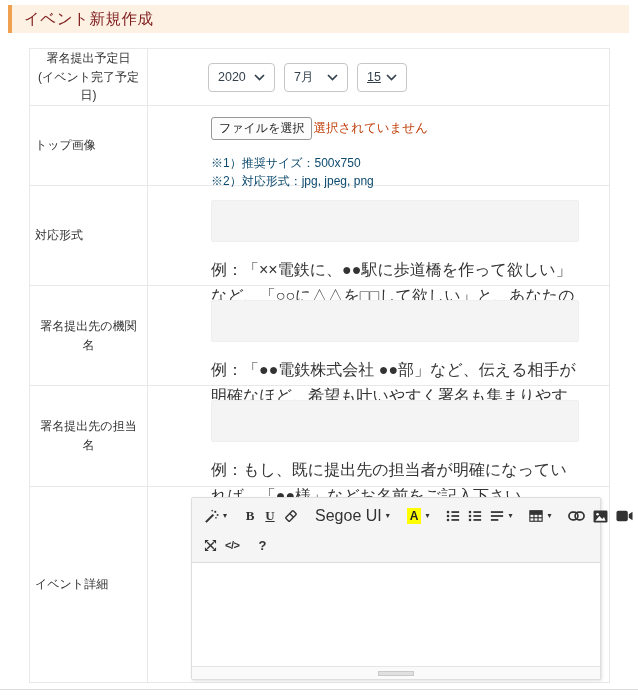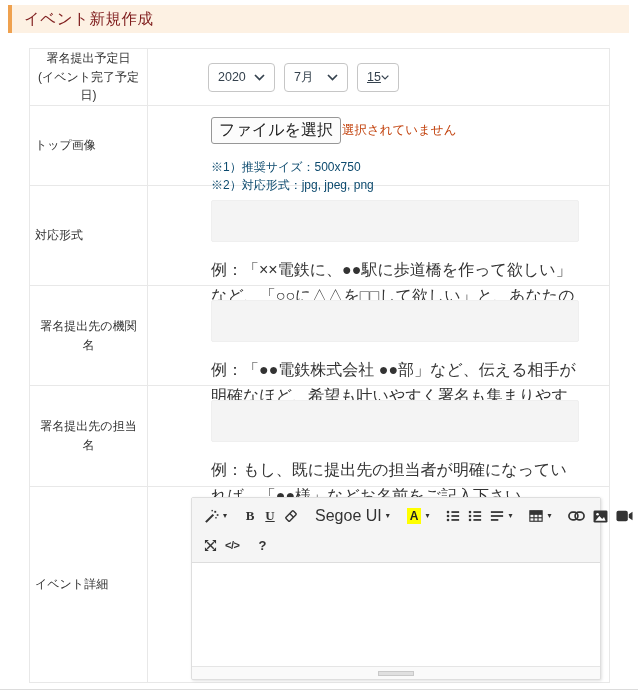--- a/index.html
+++ b/index.html
@@ -22,26 +22,26 @@
   .r-date   { height:57px; }
   .r-image  { height:80px; }
   .r-title  { height:100px; }
   .r-org    { height:100px; }
   .r-contact{ height:101px; }
   .r-detail { height:195px; }
 
   
   .date-cell { display:flex; align-items:center; gap:9px; padding-left:60px; }
   .sel { display:inline-flex; align-items:center; justify-content:space-between; border:1px solid #c6c6c6; border-radius:4px; background:#fff; height:29px; padding:0 9px; font-size:12.5px; color:#35424e; cursor:default; }
-  .sel-year { width:67px; } .sel-month { width:64px; } .sel-day { width:42px;text-decoration:underline; }
+  .sel-year { width:67px; } .sel-month { width:64px; } .sel-day { width:50px;text-decoration:underline; }
 
   
   .file-cell { padding:11px 20px 0 63px; }
   .file-line { display:flex; align-items:center; }
-  .file-btn { border:1px solid #979797; background:#fcfcfc; border-radius:3px; padding:2px 7px; font-size:16px; color:#222; }
+  .file-btn { border:1px solid #979797; background:#fcfcfc; border-radius:3px; padding:2px 7px; font-size:12px; color:#222; }
   .file-status { font-size:12.5px; color:#c2410c; margin-left:1px; }
   .file-notes { margin-top:14px; font-size:12px; color:#0c4a6e; line-height:1.5; }
 
   
   .input-cell { padding:14px 32px 0 63px; }
   .text-input { width:368px; height:42px; background:#f4f4f4; border:1px solid #efefef; border-radius:2px; outline:none; font-size:13px; padding:0 8px; color:#333; }
   .hint { width:372px; margin-top:15px; font-size:16px; color:#333; line-height:1.65; }
 
   
   .editor-cell { padding:10px 0 0 43px; }

